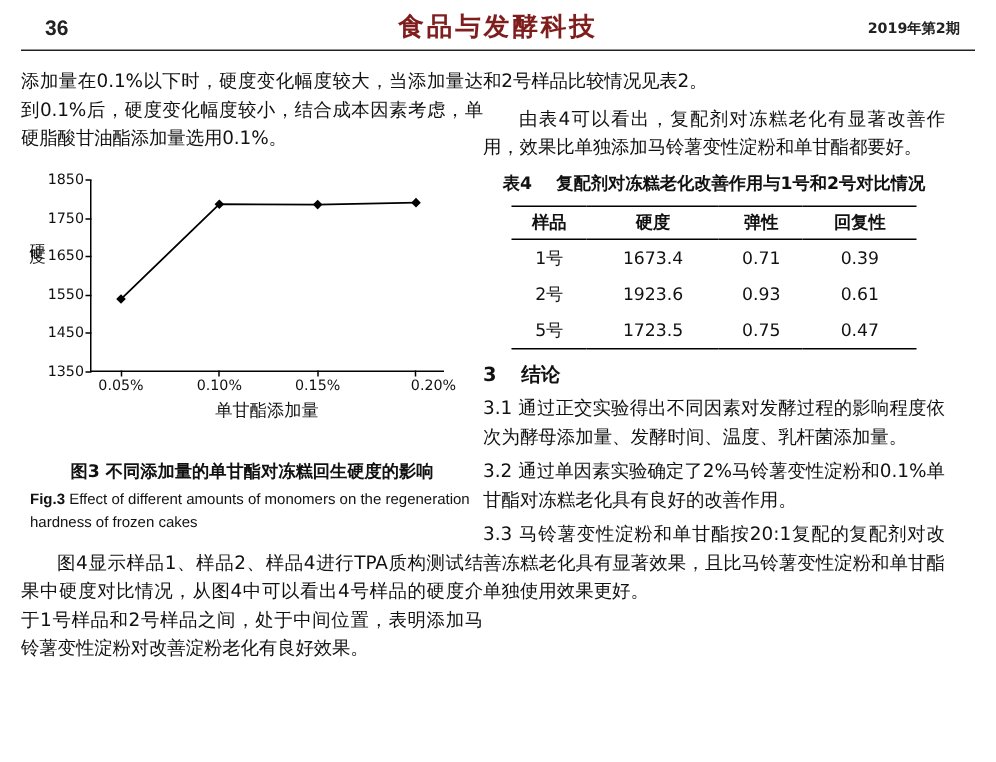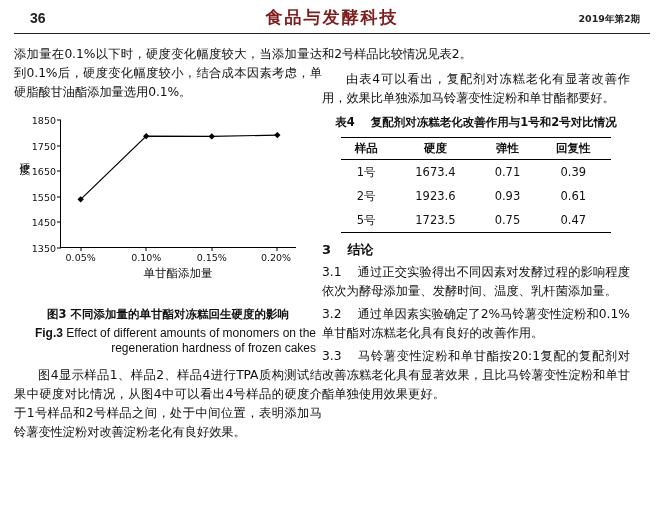--- a/index.html
+++ b/index.html
@@ -156,22 +156,22 @@
   .caption {
     margin-top: 14px;
     text-align: center;
     font-size: 11.5px;
     font-family: "DejaVu Sans", sans-serif;
     font-weight: bold;
     line-height: 17px;
   }
   .caption-en {
     margin-top: 3px;
-    text-align: right;
-    font-size: 12px;
+    text-align: left;
+    font-size: 10px;
     font-family: "Liberation Sans", sans-serif;
     line-height: 15px;
     padding: 0 6px;
   }
   .caption-en b { font-weight: bold; }
 
   
   .tbl-title {
     margin-top: 6px;
     font-size: 11.5px;
@@ -218,21 +218,21 @@
     font-weight: bold;
   }
   .sec-head .num { margin-right: 12px; }
   p.numbered {
     margin: 4px 0 2px 0;
     font-size: 12.3px;
     line-height: 19px;
     text-align: justify;
     font-family: "DejaVu Sans", sans-serif;
   }
-  p.numbered .n { font-weight: normal; margin-right: 12px; }
+  p.numbered .n { font-weight: normal; margin-right: 0; }
 </style>
 </head>
 <body>
 
 <div class="page">
 
   <div class="header">
     <div class="page-num">36</div>
     <div class="journal-title">食品与发酵科技</div>
     <div class="issue">2019年第2期</div>
@@ -266,21 +266,21 @@
             <div class="ytick" style="top: 25.6px;">1750</div>
             <div class="ytick-mark" style="top: 25.6px;"></div>
             <div class="ytick" style="top: 0px;">1850</div>
             <div class="ytick-mark" style="top: 0px;"></div>
             <div class="xtick" style="left: 19.6667px;">0.05%</div>
             <div class="xtick-mark" style="left: 19.6667px;"></div>
             <div class="xtick" style="left: 85.2222px;">0.10%</div>
             <div class="xtick-mark" style="left: 85.2222px;"></div>
             <div class="xtick" style="left: 150.778px;">0.15%</div>
             <div class="xtick-mark" style="left: 150.778px;"></div>
-            <div class="xtick" style="left: 215px;">0.20%</div>
+            <div class="xtick" style="left: 228px;">0.20%</div>
             <div class="xtick-mark" style="left: 216.333px;"></div>
           </div>
         <div class="xlabel">单甘酯添加量</div>
       </div>
 
       <div class="caption">图3  不同添加量的单甘酯对冻糕回生硬度的影响</div>
       <div class="caption-en">
         <b>Fig.3</b>
         <span>Effect of different amounts of monomers on the regeneration hardness of frozen cakes</span>
       </div>

